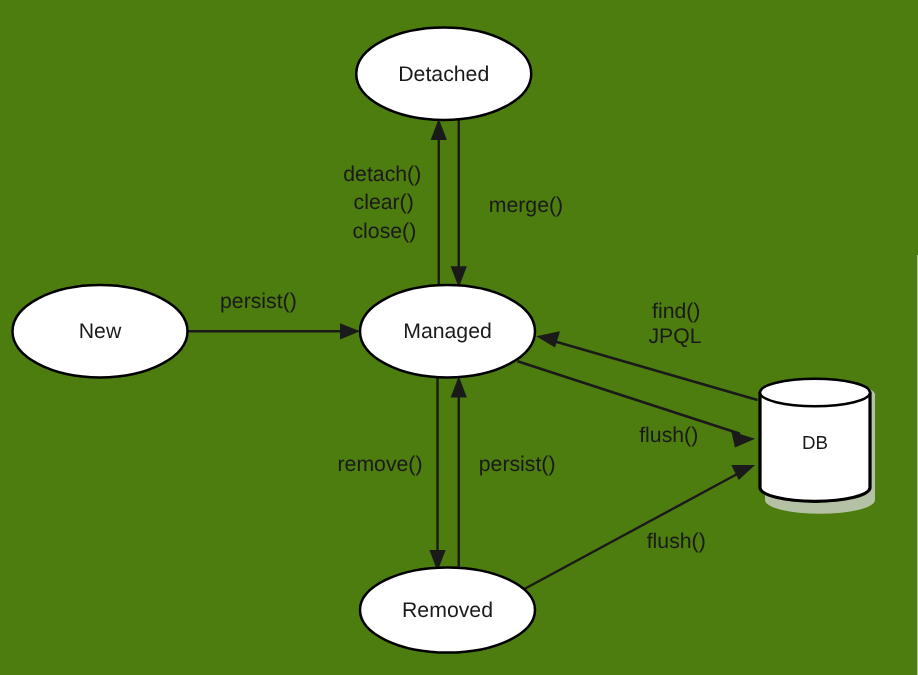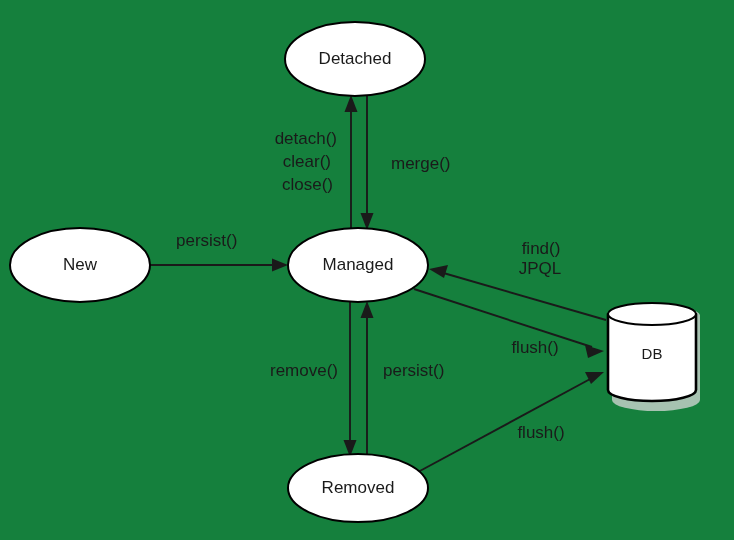--- a/index.html
+++ b/index.html
@@ -11,21 +11,21 @@
   body {
     width: 734px;
     height: 540px;
     overflow: hidden;
     font-family: "Liberation Sans", sans-serif;
   }
   #diagram-root {
     position: relative;
     width: 734px;
     height: 540px;
-    background: #15803d;
+    background: #4d7c0f;
   }
   svg.diagram-canvas {
     display: block;
     width: 734px;
     height: 540px;
   }
   .node-shape {
     fill: #ffffff;
     stroke: #000000;
     stroke-width: 2;

